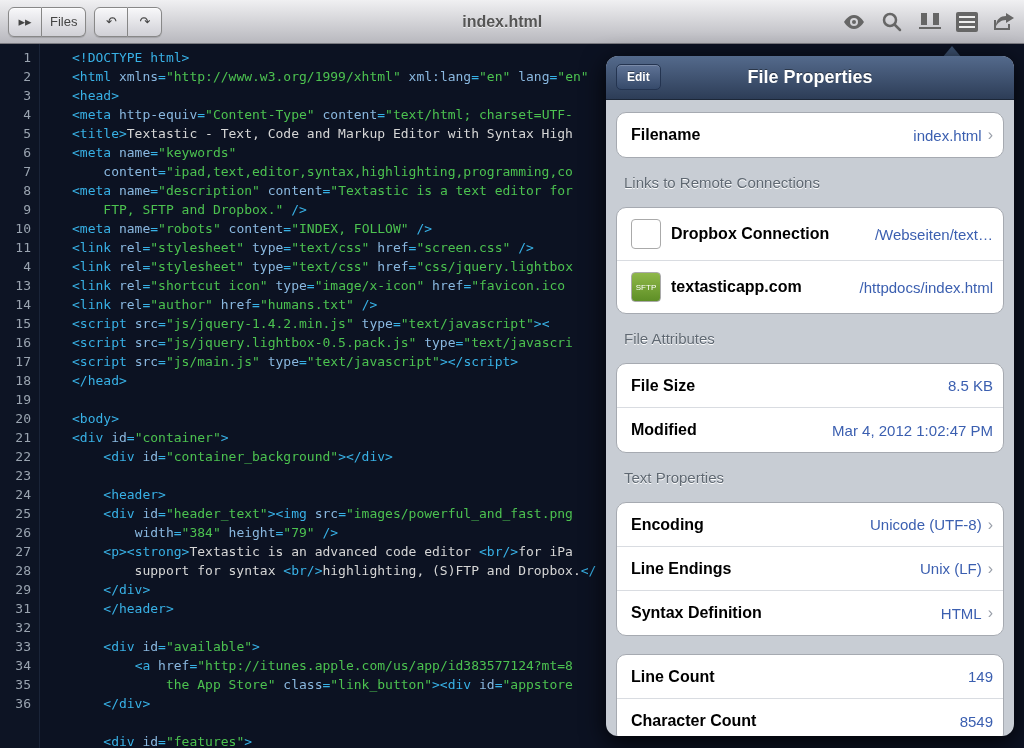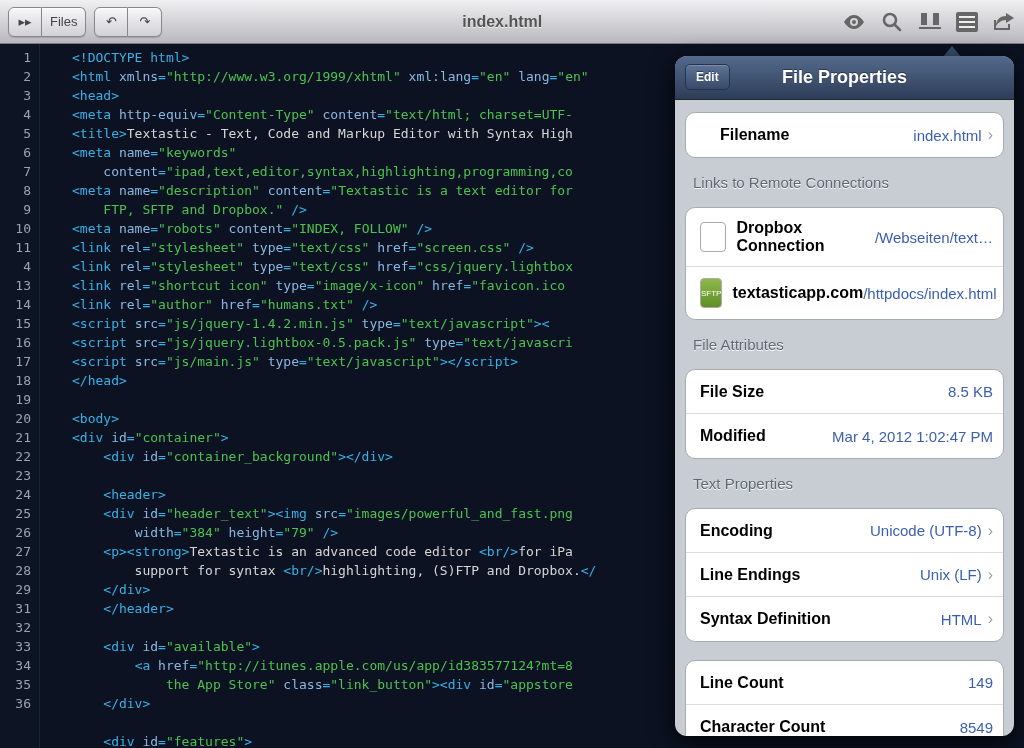--- a/index.html
+++ b/index.html
@@ -74,21 +74,21 @@
 .t  { color:#38b1e6; } 
 .a  { color:#8ab8e0;text-align:center; } 
 .s  { color:#4cc250; } 
 .pn { color:#38b1e6; } 
 .tx { color:#d6d6d6; } 
 
 
 .panel {
   position: absolute;
   right: 10px; top: 56px;
-  width: 339px; height: 680px;
+  width: 408px; height: 680px;
   background: #c8cdd4;
   border-radius: 12px;
   box-shadow: 0 6px 24px rgba(0,0,0,0.85);
   overflow: hidden;
   display: flex; flex-direction: column;
 }
 .panel-arrow {
   position: absolute;
   right: 62px; top: 46px;
   width: 0; height: 0;
@@ -226,21 +226,21 @@
   <div class="code" id="code"><div><span class="pn">&lt;!</span><span class="t">DOCTYPE html</span><span class="pn">&gt;</span></div><div><span class="pn">&lt;</span><span class="t">html</span><span class="tx"> </span><span class="a">xmlns</span><span class="pn">=</span><span class="s">"http://www.w3.org/1999/xhtml"</span><span class="tx"> </span><span class="a">xml:lang</span><span class="pn">=</span><span class="s">"en"</span><span class="tx"> </span><span class="a">lang</span><span class="pn">=</span><span class="s">"en"</span></div><div><span class="pn">&lt;</span><span class="t">head</span><span class="pn">&gt;</span></div><div><span class="pn">&lt;</span><span class="t">meta</span><span class="tx"> </span><span class="a">http-equiv</span><span class="pn">=</span><span class="s">"Content-Type"</span><span class="tx"> </span><span class="a">content</span><span class="pn">=</span><span class="s">"text/html; charset=UTF-</span></div><div><span class="pn">&lt;</span><span class="t">title</span><span class="pn">&gt;</span><span class="tx">Textastic - Text, Code and Markup Editor with Syntax High</span></div><div><span class="pn">&lt;</span><span class="t">meta</span><span class="tx"> </span><span class="a">name</span><span class="pn">=</span><span class="s">"keywords"</span></div><div><span class="tx">    </span><span class="a">content</span><span class="pn">=</span><span class="s">"ipad,text,editor,syntax,highlighting,programming,co</span></div><div><span class="pn">&lt;</span><span class="t">meta</span><span class="tx"> </span><span class="a">name</span><span class="pn">=</span><span class="s">"description"</span><span class="tx"> </span><span class="a">content</span><span class="pn">=</span><span class="s">"Textastic is a text editor for</span></div><div><span class="tx">    </span><span class="s">FTP, SFTP and Dropbox."</span><span class="tx"> </span><span class="pn">/&gt;</span></div><div><span class="pn">&lt;</span><span class="t">meta</span><span class="tx"> </span><span class="a">name</span><span class="pn">=</span><span class="s">"robots"</span><span class="tx"> </span><span class="a">content</span><span class="pn">=</span><span class="s">"INDEX, FOLLOW"</span><span class="tx"> </span><span class="pn">/&gt;</span></div><div><span class="pn">&lt;</span><span class="t">link</span><span class="tx"> </span><span class="a">rel</span><span class="pn">=</span><span class="s">"stylesheet"</span><span class="tx"> </span><span class="a">type</span><span class="pn">=</span><span class="s">"text/css"</span><span class="tx"> </span><span class="a">href</span><span class="pn">=</span><span class="s">"screen.css"</span><span class="tx"> </span><span class="pn">/&gt;</span></div><div><span class="pn">&lt;</span><span class="t">link</span><span class="tx"> </span><span class="a">rel</span><span class="pn">=</span><span class="s">"stylesheet"</span><span class="tx"> </span><span class="a">type</span><span class="pn">=</span><span class="s">"text/css"</span><span class="tx"> </span><span class="a">href</span><span class="pn">=</span><span class="s">"css/jquery.lightbox</span></div><div><span class="pn">&lt;</span><span class="t">link</span><span class="tx"> </span><span class="a">rel</span><span class="pn">=</span><span class="s">"shortcut icon"</span><span class="tx"> </span><span class="a">type</span><span class="pn">=</span><span class="s">"image/x-icon"</span><span class="tx"> </span><span class="a">href</span><span class="pn">=</span><span class="s">"favicon.ico</span></div><div><span class="pn">&lt;</span><span class="t">link</span><span class="tx"> </span><span class="a">rel</span><span class="pn">=</span><span class="s">"author"</span><span class="tx"> </span><span class="a">href</span><span class="pn">=</span><span class="s">"humans.txt"</span><span class="tx"> </span><span class="pn">/&gt;</span></div><div><span class="pn">&lt;</span><span class="t">script</span><span class="tx"> </span><span class="a">src</span><span class="pn">=</span><span class="s">"js/jquery-1.4.2.min.js"</span><span class="tx"> </span><span class="a">type</span><span class="pn">=</span><span class="s">"text/javascript"</span><span class="pn">&gt;&lt;</span></div><div><span class="pn">&lt;</span><span class="t">script</span><span class="tx"> </span><span class="a">src</span><span class="pn">=</span><span class="s">"js/jquery.lightbox-0.5.pack.js"</span><span class="tx"> </span><span class="a">type</span><span class="pn">=</span><span class="s">"text/javascri</span></div><div><span class="pn">&lt;</span><span class="t">script</span><span class="tx"> </span><span class="a">src</span><span class="pn">=</span><span class="s">"js/main.js"</span><span class="tx"> </span><span class="a">type</span><span class="pn">=</span><span class="s">"text/javascript"</span><span class="pn">&gt;&lt;/</span><span class="t">script</span><span class="pn">&gt;</span></div><div><span class="pn">&lt;/</span><span class="t">head</span><span class="pn">&gt;</span></div><div>&nbsp;</div><div><span class="pn">&lt;</span><span class="t">body</span><span class="pn">&gt;</span></div><div><span class="pn">&lt;</span><span class="t">div</span><span class="tx"> </span><span class="a">id</span><span class="pn">=</span><span class="s">"container"</span><span class="pn">&gt;</span></div><div><span class="tx">    </span><span class="pn">&lt;</span><span class="t">div</span><span class="tx"> </span><span class="a">id</span><span class="pn">=</span><span class="s">"container_background"</span><span class="pn">&gt;&lt;/</span><span class="t">div</span><span class="pn">&gt;</span></div><div>&nbsp;</div><div><span class="tx">    </span><span class="pn">&lt;</span><span class="t">header</span><span class="pn">&gt;</span></div><div><span class="tx">    </span><span class="pn">&lt;</span><span class="t">div</span><span class="tx"> </span><span class="a">id</span><span class="pn">=</span><span class="s">"header_text"</span><span class="pn">&gt;&lt;</span><span class="t">img</span><span class="tx"> </span><span class="a">src</span><span class="pn">=</span><span class="s">"images/powerful_and_fast.png</span></div><div><span class="tx">        </span><span class="a">width</span><span class="pn">=</span><span class="s">"384"</span><span class="tx"> </span><span class="a">height</span><span class="pn">=</span><span class="s">"79"</span><span class="tx"> </span><span class="pn">/&gt;</span></div><div><span class="tx">    </span><span class="pn">&lt;</span><span class="t">p</span><span class="pn">&gt;&lt;</span><span class="t">strong</span><span class="pn">&gt;</span><span class="tx">Textastic is an advanced code editor </span><span class="pn">&lt;</span><span class="t">br</span><span class="pn">/&gt;</span><span class="tx">for iPa</span></div><div><span class="tx">        support for syntax </span><span class="pn">&lt;</span><span class="t">br</span><span class="pn">/&gt;</span><span class="tx">highlighting, (S)FTP and Dropbox.</span><span class="pn">&lt;/</span></div><div><span class="tx">    </span><span class="pn">&lt;/</span><span class="t">div</span><span class="pn">&gt;</span></div><div><span class="tx">    </span><span class="pn">&lt;/</span><span class="t">header</span><span class="pn">&gt;</span></div><div>&nbsp;</div><div><span class="tx">    </span><span class="pn">&lt;</span><span class="t">div</span><span class="tx"> </span><span class="a">id</span><span class="pn">=</span><span class="s">"available"</span><span class="pn">&gt;</span></div><div><span class="tx">        </span><span class="pn">&lt;</span><span class="t">a</span><span class="tx"> </span><span class="a">href</span><span class="pn">=</span><span class="s">"http://itunes.apple.com/us/app/id383577124?mt=8</span></div><div><span class="tx">            </span><span class="s">the App Store"</span><span class="tx"> </span><span class="a">class</span><span class="pn">=</span><span class="s">"link_button"</span><span class="pn">&gt;&lt;</span><span class="t">div</span><span class="tx"> </span><span class="a">id</span><span class="pn">=</span><span class="s">"appstore</span></div><div><span class="tx">    </span><span class="pn">&lt;/</span><span class="t">div</span><span class="pn">&gt;</span></div><div>&nbsp;</div><div><span class="tx">    </span><span class="pn">&lt;</span><span class="t">div</span><span class="tx"> </span><span class="a">id</span><span class="pn">=</span><span class="s">"features"</span><span class="pn">&gt;</span></div></div>
 </div>
 
 <div class="panel-arrow"></div>
 <div class="panel">
   <div class="panel-header">
     <div class="panel-edit">Edit</div>
     <span>File Properties</span>
   </div>
   <div class="panel-body">
-    <div class="group" style="margin-top:12px;padding-left:20px;">
+    <div class="group" style="margin-top:12px;">
       <div class="row">
         <span class="label">Filename</span>
         <span class="value">index.html</span>
         <span class="chevron">›</span>
       </div>
     </div>
 
     <div class="group-hdr">Links to Remote Connections</div>
     <div class="group">
       <div class="row">

